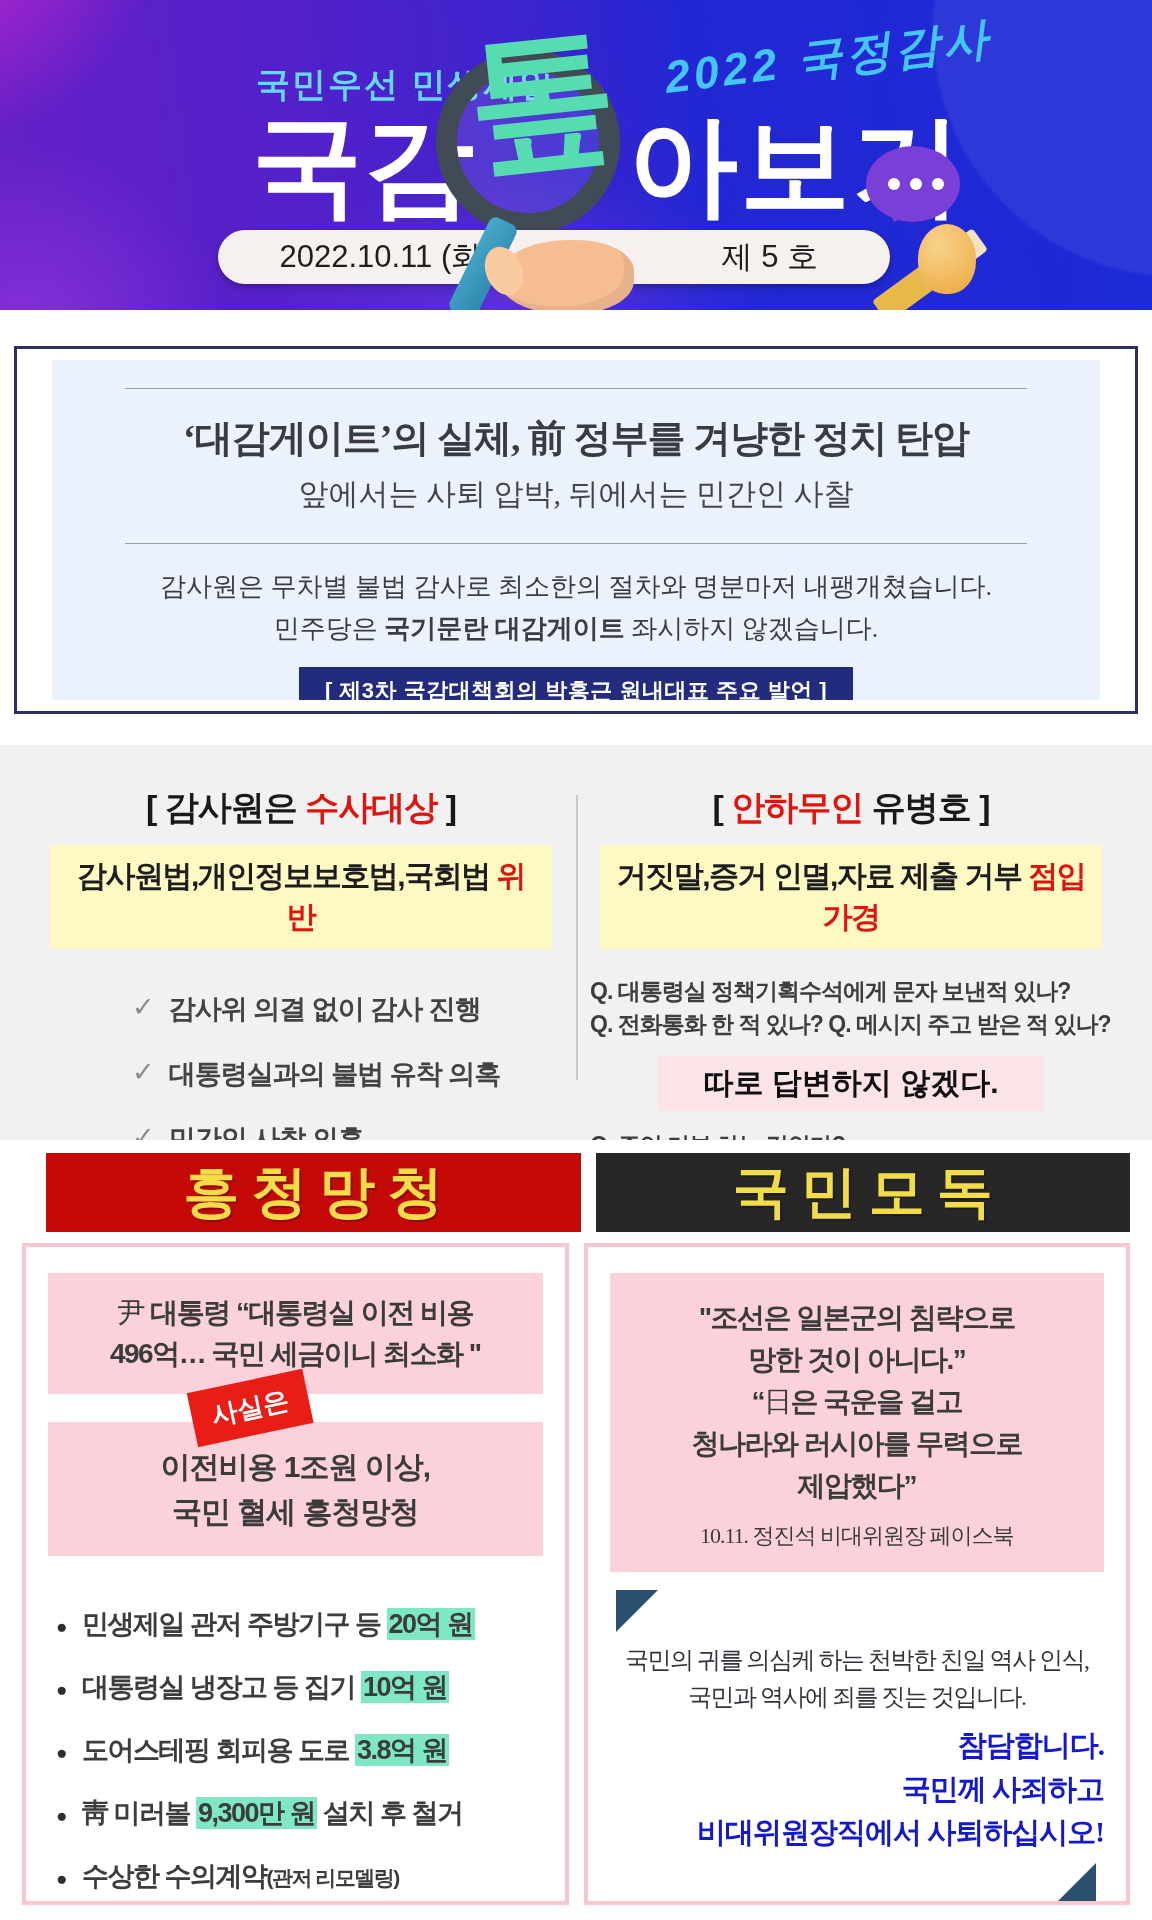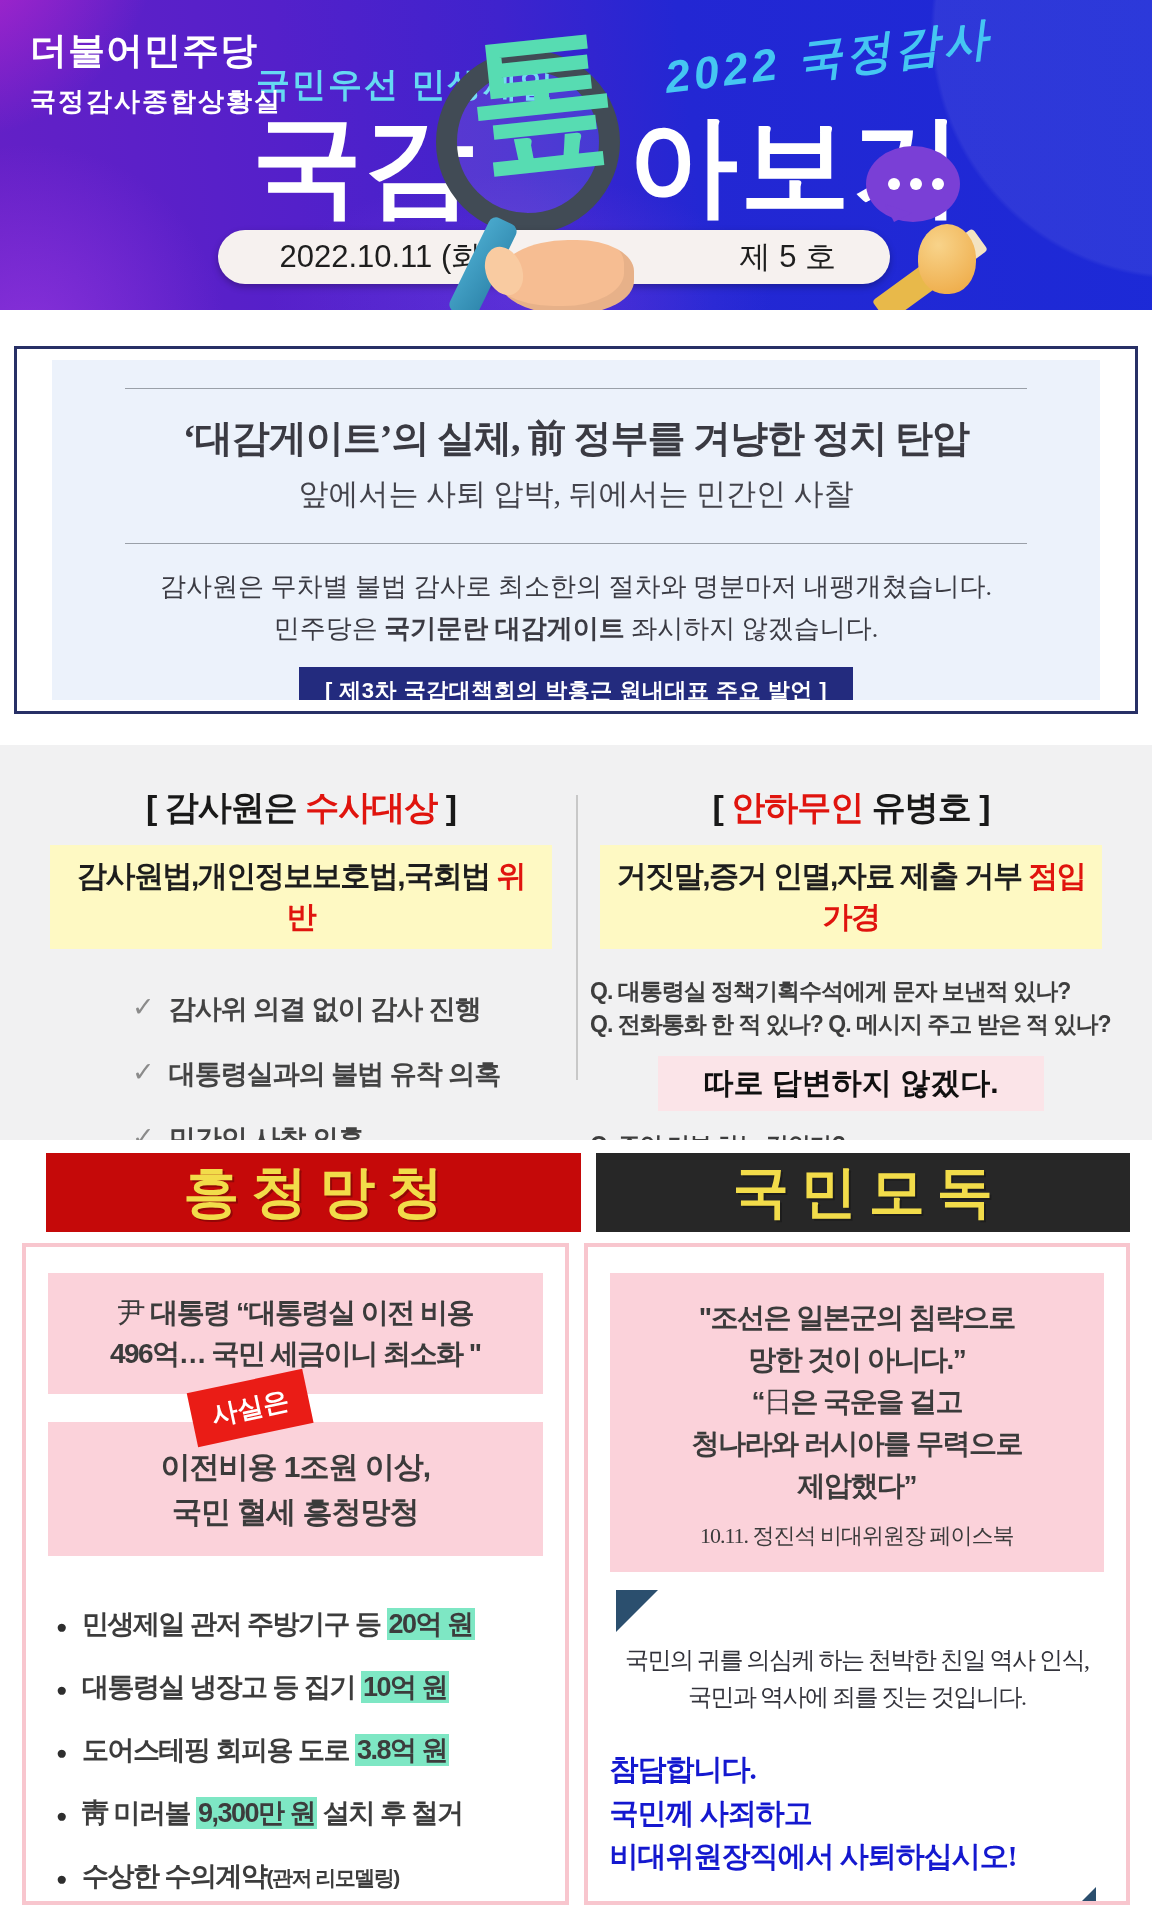--- a/index.html
+++ b/index.html
@@ -40,21 +40,21 @@
                    border-radius:50%; z-index:5; }
   .speech-bubble::after { content:""; position:absolute; left:14px; bottom:-14px; width:0; height:0;
                    border:14px solid transparent; border-top-color:#7a3fd6; transform:rotate(18deg); }
   .bubble-dots { position:absolute; left:22px; top:32px; width:12px; height:12px; border-radius:50%;
                  background:#fff; box-shadow:22px 0 0 #fff, 44px 0 0 #fff; }
   .bulb { position:absolute; left:918px; top:224px; width:58px; height:70px; border-radius:50% 50% 46% 46%;
           background:radial-gradient(circle at 35% 30%,#f8d38a,#eda63f); z-index:4; }
   .date-pill { position:absolute; left:218px; top:230px; width:672px; height:54px; background:#f6f1ef;
                border-radius:28px; z-index:5; box-shadow:0 3px 7px rgba(0,0,0,.28); font-size:31px; color:#1e1e1e; }
   .date-text  { position:absolute; left:0; top:0; width:50%; height:54px; display:flex; align-items:center; justify-content:center; }
-  .issue-text { position:absolute; right:54px; top:0; height:54px; display:flex; align-items:center; }
+  .issue-text { position:absolute; right:72px; top:0; height:54px; display:flex; align-items:center; }
 
   
   .lead-box { margin:36px 14px 0; height:368px; border:3px solid #283066; background:#fff; }
   .lead-inner { margin:11px 35px; height:340px; background:#ecf2fb; text-align:center;
                 font-family:"Liberation Serif","DejaVu Serif",serif; overflow:hidden; }
   .rule { border:none; border-top:1px solid #9aa0a8; width:86%; margin:28px auto 0; }
   .lead-title { margin-top:24px; font-size:38px; font-weight:700; color:#3a3a42; letter-spacing:-1px; }
   .lead-sub   { margin-top:10px; font-size:30px; font-weight:500; color:#43434b; }
   .lead-body  { margin-top:22px; font-size:26px; color:#3b3b43; line-height:1.6; }
   .lead-body b { font-weight:700; }
@@ -101,33 +101,29 @@
                 align-items:baseline; gap:16px; letter-spacing:-1.5px; white-space:nowrap; }
   .dot { font-size:19px; color:#2e2e2e; }
   .hl { background:#7ee7c4; padding:1px 2px; }
   .bsmall { font-size:21px; }
   .panel-insult { margin-top:4px; padding:24px 4px 20px; font-size:28px; font-weight:900; line-height:1.5; letter-spacing:-1.5px; }
   .insult-source { margin-top:12px; font-family:"Liberation Serif","DejaVu Serif",serif; font-weight:500; font-size:22px; letter-spacing:-1px; }
   .tri-tl { width:0; height:0; border-top:42px solid #2b4f6e; border-right:42px solid transparent; margin:18px 0 0 6px; }
   .tri-br { width:0; height:0; border-bottom:42px solid #2b4f6e; border-left:42px solid transparent; margin:8px 8px 0 auto; }
   .comment { text-align:center; font-family:"Liberation Serif","DejaVu Serif",serif; font-size:24px;
              color:#33333b; line-height:1.55; margin-top:10px; letter-spacing:-1.5px; }
-  .call { text-align:left; font-family:"Liberation Serif","DejaVu Serif",serif; font-size:29px; font-weight:700;
-          color:#1418cf; line-height:1.5; margin-top:32px; letter-spacing:-1px; }
+  .call { text-align:right; font-family:"Liberation Serif","DejaVu Serif",serif; font-size:29px; font-weight:700;
+          color:#1418cf; line-height:1.5; margin-top:8px; letter-spacing:-1px; }
 </style>
 </head>
 <body>
 
 <div class="page">
 
   <header class="hero">
-    <div class="org-block">
-      <div class="org-name">더불어민주당</div>
-      <div class="org-sub">국정감사종합상황실</div>
-    </div>
     <div class="slogan">국민우선 민생제일</div>
     <div class="handwritten">2022 국정감사</div>
     <div class="title-left">국감</div>
     <div class="title-right">아보기</div>
     <div class="glass-ring"></div>
     <div class="glass-glyph">톺</div>
     <div class="pencil"></div>
     <div class="speech-bubble">
       <span class="bubble-dots"></span>
     </div>

